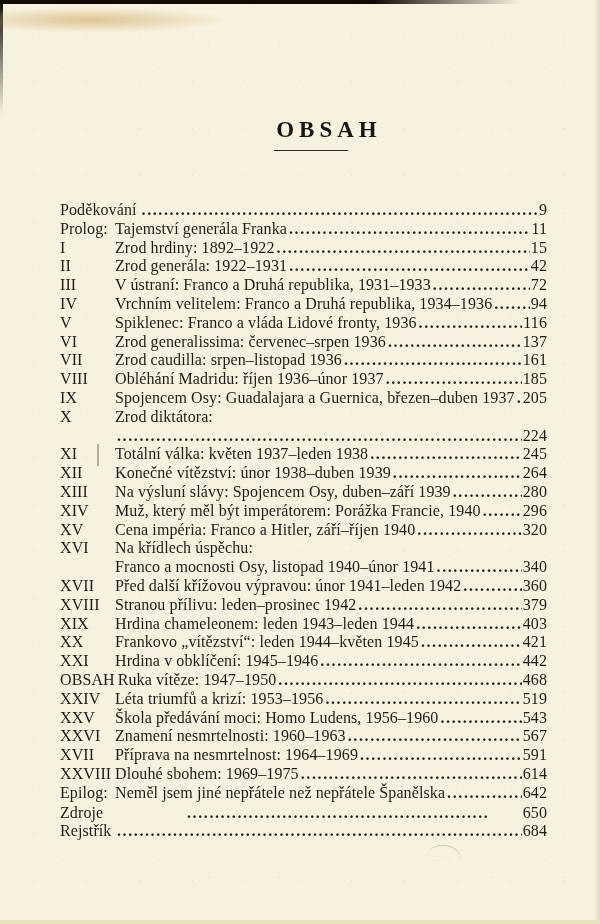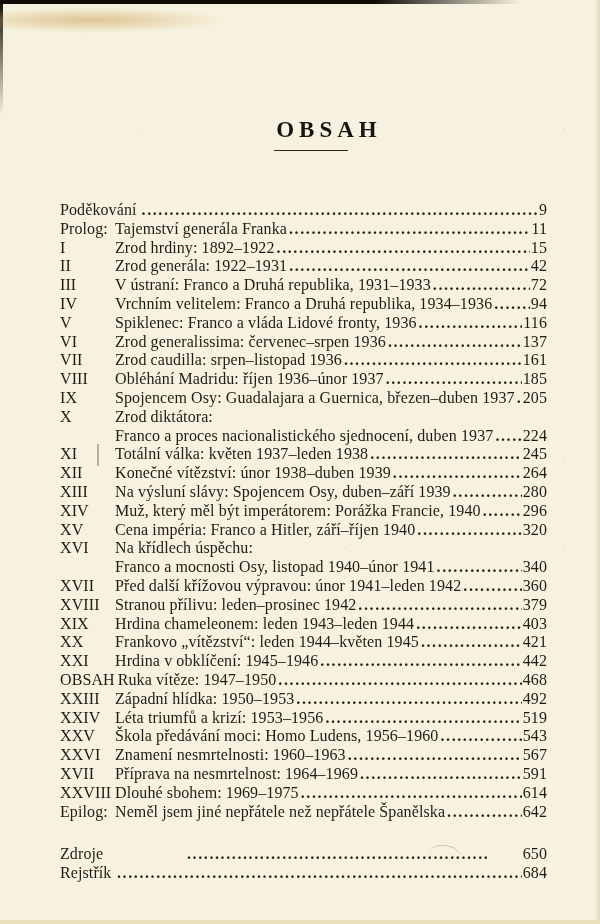--- a/index.html
+++ b/index.html
@@ -75,21 +75,21 @@
 
   .toc{
     position:absolute;left:60px;top:201px;width:487px;
   }
   .row{
     display:flex;align-items:baseline;
     font-size:16px;line-height:18.8px;
     white-space:nowrap;
     letter-spacing:.1px;
   }
-  .row.gap{margin-top:24px;gap:35px;}
+  .row.gap{margin-top:1px;gap:35px;}
   .lbl{
     flex:0 0 auto;min-width:55px;box-sizing:border-box;padding-right:3px;
   }
   .ttl{flex:0 0 auto;}
   .dots{
     flex:1 1 auto;overflow:hidden;white-space:nowrap;
     margin:0 1px 0 2px;
   }
   .dots::after{
     content:"..................................................................................................................................................................";
@@ -182,21 +182,20 @@
       <span class="dots"></span>
       <span class="pg">205</span>
     </div>
       <div class="row no-page">
       <span class="lbl">X</span>
       <span class="ttl">Zrod diktátora:</span>
 
     </div>
       <div class="row">
       <span class="lbl"></span>
-      <span class="ttl">Franco a proces nacionalistického sjednocení, duben 1937</span>
       <span class="dots"></span>
       <span class="pg">224</span>
     </div>
       <div class="row">
       <span class="lbl">XI</span>
       <span class="ttl">Totální válka: květen 1937–leden 1938</span>
       <span class="dots"></span>
       <span class="pg">245</span>
     </div>
       <div class="row">
@@ -264,26 +263,20 @@
       <span class="dots"></span>
       <span class="pg">442</span>
     </div>
       <div class="row">
       <span class="lbl">OBSAH</span>
       <span class="ttl">Ruka vítěze: 1947–1950</span>
       <span class="dots"></span>
       <span class="pg">468</span>
     </div>
       <div class="row">
-      <span class="lbl">XXIII</span>
-      <span class="ttl">Západní hlídka: 1950–1953</span>
-      <span class="dots"></span>
-      <span class="pg">492</span>
-    </div>
-      <div class="row">
       <span class="lbl">XXIV</span>
       <span class="ttl">Léta triumfů a krizí: 1953–1956</span>
       <span class="dots"></span>
       <span class="pg">519</span>
     </div>
       <div class="row">
       <span class="lbl">XXV</span>
       <span class="ttl">Škola předávání moci: Homo Ludens, 1956–1960</span>
       <span class="dots"></span>
       <span class="pg">543</span>

